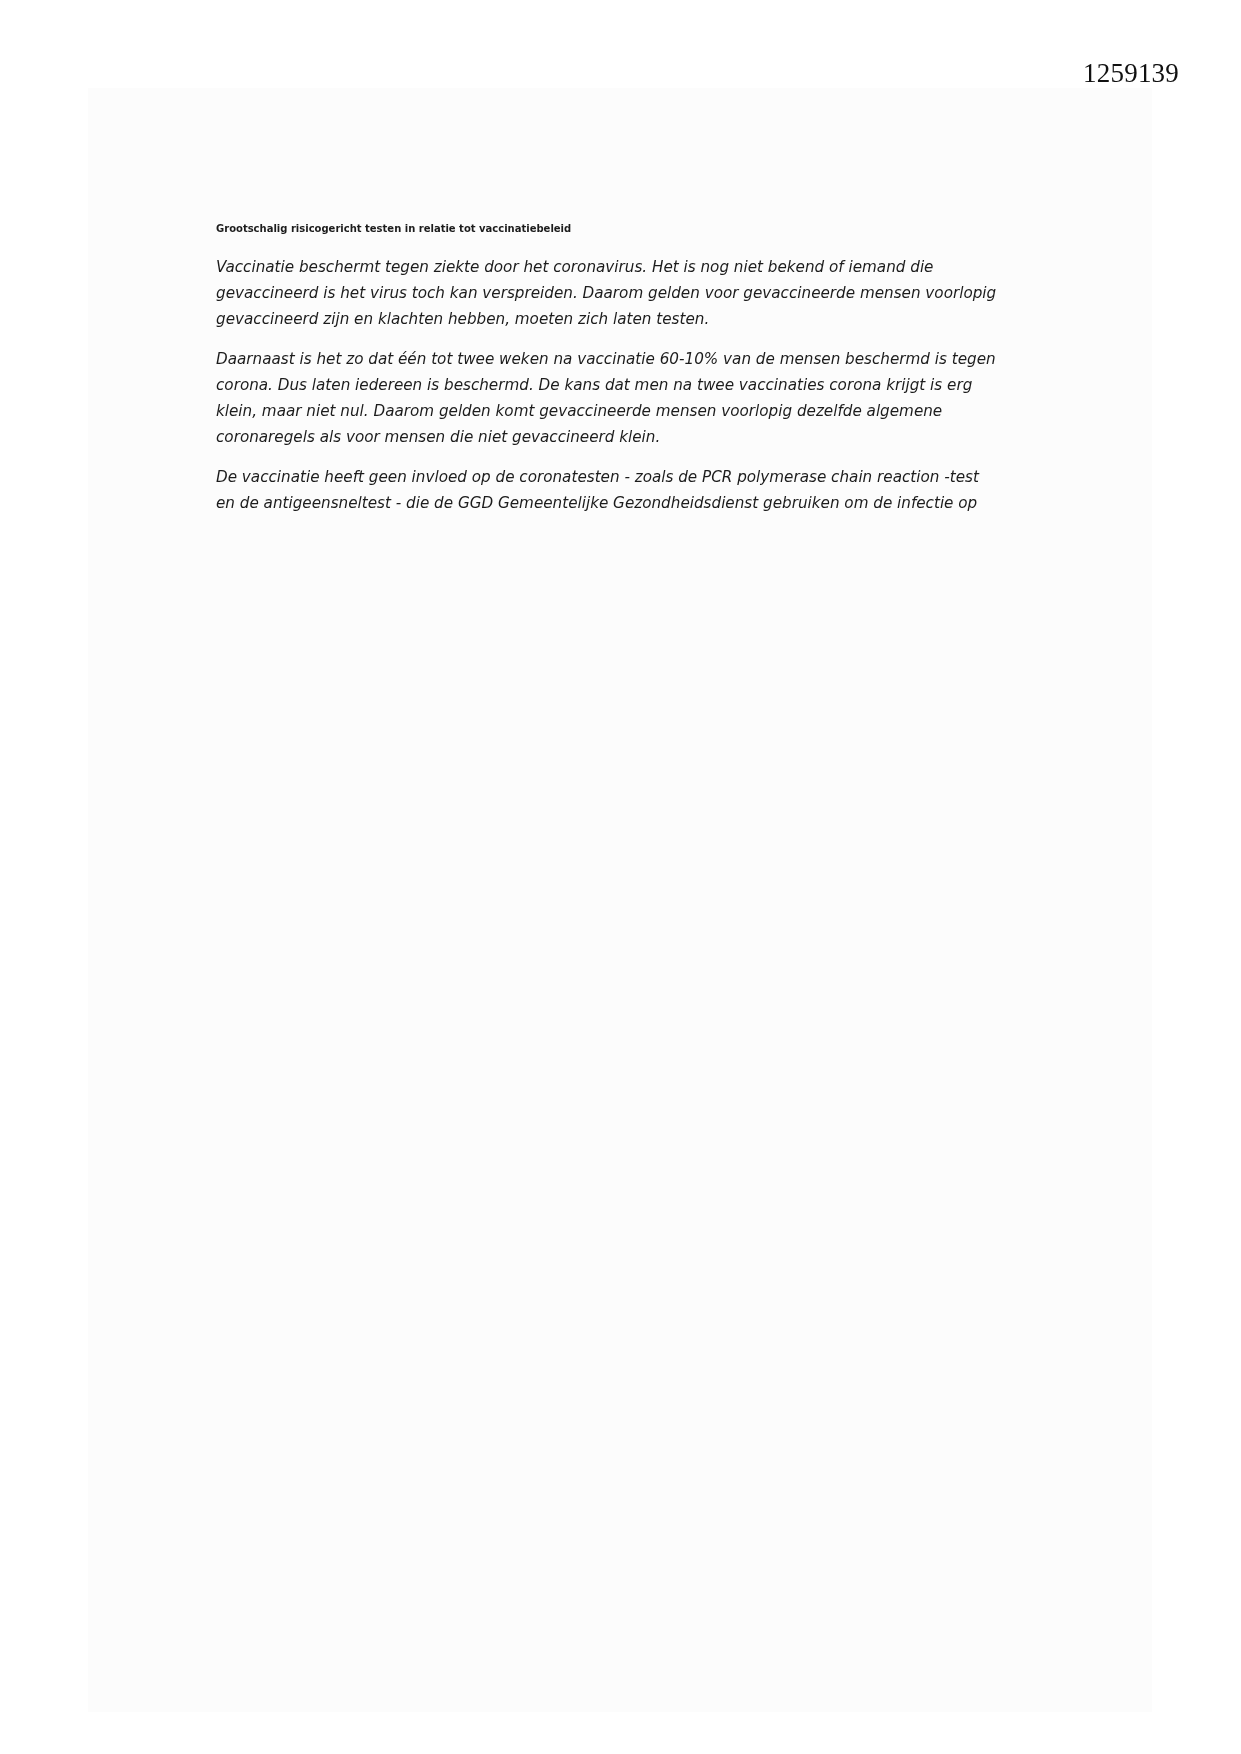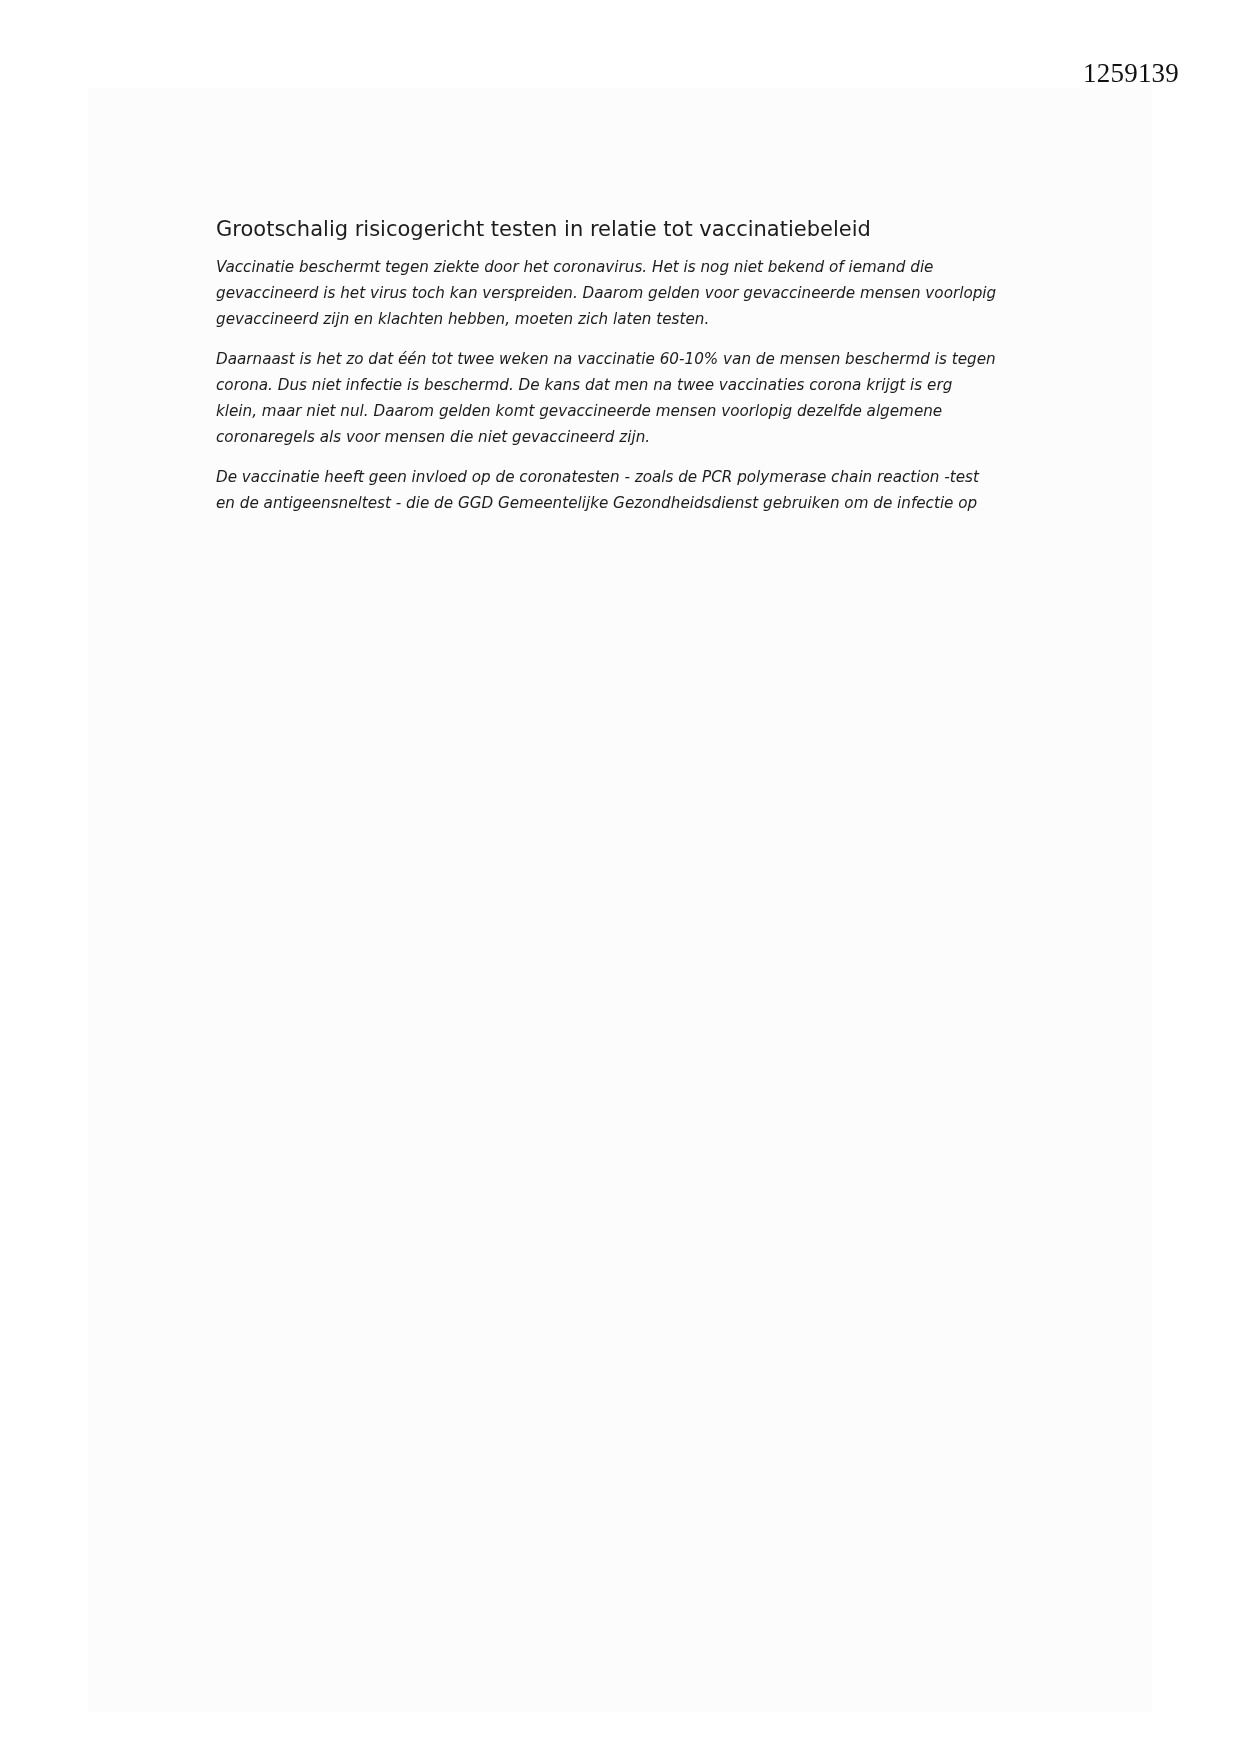--- a/index.html
+++ b/index.html
@@ -36,22 +36,22 @@
       position: absolute;
       left: 216px;
       top: 216px;
       width: 820px;
       font-family: "DejaVu Sans", "Liberation Sans", sans-serif;
       font-size: 15.2px;
       line-height: 26px;
       color: #1c1c1c;
     }
     .title {
-      font-weight: normal;
-      font-size: 21px;
+      font-weight: bold;
+      font-size: 10px;
       margin: 0 0 12px 0;
       line-height: 26px;
     }
     .para {
       margin: 0 0 14px 0;
       font-style: italic;
     }
     .line {
       display: block;
       white-space: nowrap;
@@ -68,22 +68,22 @@
   <div class="title">Grootschalig risicogericht testen in relatie tot vaccinatiebeleid</div>
 
   <div class="para">
     <span class="line">Vaccinatie beschermt tegen ziekte door het coronavirus. Het is nog niet bekend of iemand die</span>
     <span class="line">gevaccineerd is het virus toch kan verspreiden. Daarom gelden voor gevaccineerde mensen voorlopig</span>
     <span class="line">gevaccineerd zijn en klachten hebben, moeten zich laten testen.</span>
   </div>
 
   <div class="para">
     <span class="line">Daarnaast is het zo dat één tot twee weken na vaccinatie 60-10% van de mensen beschermd is tegen</span>
-    <span class="line">corona. Dus niet infectie is beschermd. De kans dat men na twee vaccinaties corona krijgt is erg</span>
+    <span class="line">corona. Dus laten iedereen is beschermd. De kans dat men na twee vaccinaties corona krijgt is erg</span>
     <span class="line">klein, maar niet nul. Daarom gelden komt gevaccineerde mensen voorlopig dezelfde algemene</span>
-    <span class="line">coronaregels als voor mensen die niet gevaccineerd zijn.</span>
+    <span class="line">coronaregels als voor mensen die niet gevaccineerd klein.</span>
   </div>
 
   <div class="para">
     <span class="line">De vaccinatie heeft geen invloed op de coronatesten - zoals de PCR polymerase chain reaction -test</span>
     <span class="line">en de antigeensneltest - die de GGD Gemeentelijke Gezondheidsdienst gebruiken om de infectie op</span>
   </div>
 </div>
 
 </body></html>

